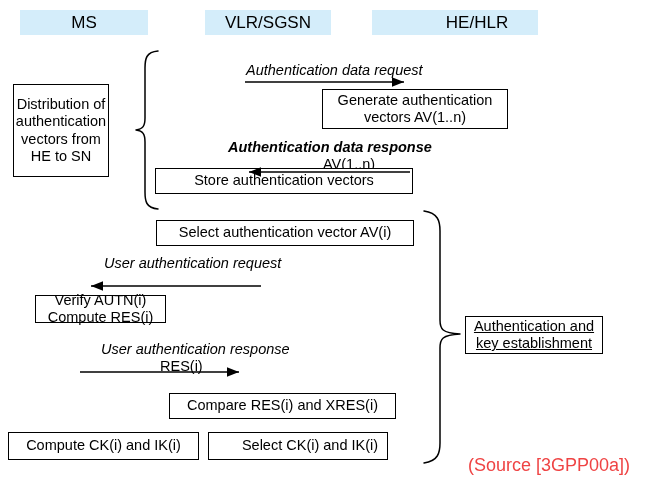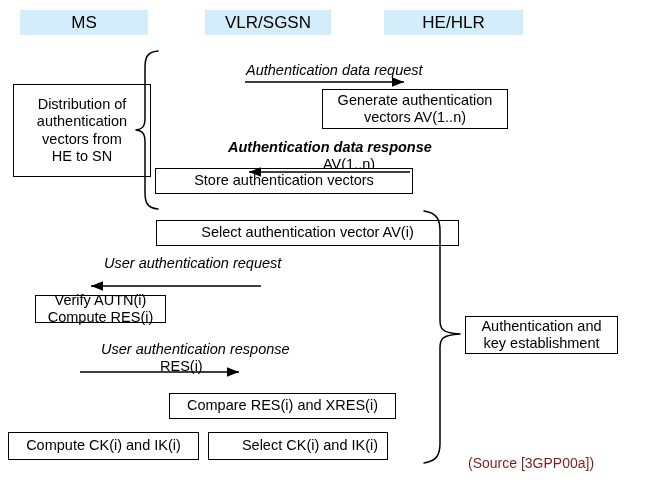--- a/index.html
+++ b/index.html
@@ -44,66 +44,66 @@
   .lbl {
     position: absolute;
     color: #000000;
     font-size: 14.5px;
     white-space: nowrap;
     line-height: 17px;
   }
   .lbl.ital { font-style: italic; }
   .src {
     position: absolute;
-    color: #7f1d1d;
-    font-size: 14px;
+    color: #ef4444;
+    font-size: 18px;
     white-space: nowrap;
   }
   svg.overlay {
     position: absolute;
     left: 0;
     top: 0;
     width: 669px;
     height: 483px;
     pointer-events: none;
   }
 </style>
 </head>
 <body>
 
 <div id="canvas">
 
   <div class="hdr" style="left:20px; top:10px; width:128px;">MS</div>
 
   <div class="hdr" style="left:205px; top:10px; width:126px;">VLR/SGSN</div>
 
-  <div class="hdr" style="left:384px; top:10px; width:139px;">HE/HLR</div>
+  <div class="hdr" style="left:372px; top:10px; width:122px;padding-left:44px;">HE/HLR</div>
 
-  <div class="box" style="left:13px; top:84px; width:138px; height:93px;">
+  <div class="box" style="left:13px; top:84px; width:96px; height:93px;">
     <span class="ln">Distribution of</span>
     <span class="ln">authentication</span>
     <span class="ln">vectors from</span>
     <span class="ln">HE to SN</span>
   </div>
 
   <div class="lbl ital" style="left:246px; top:62px;">Authentication data request</div>
 
   <div class="box" style="left:322px; top:89px; width:186px; height:40px;">
     <span class="ln">Generate authentication</span>
     <span class="ln">vectors AV(1..n)</span>
   </div>
 
   <div class="lbl ital" style="left:228px; top:139px;font-weight:bold;">Authentication data response</div>
   <div class="lbl" style="left:323px; top:156px;">AV(1..n)</div>
 
   <div class="box" style="left:155px; top:168px; width:258px; height:26px;">
     <span class="ln">Store authentication vectors</span>
   </div>
 
-  <div class="box" style="left:156px; top:220px; width:303px; height:26px;">
+  <div class="box" style="left:156px; top:220px; width:258px; height:26px;">
     <span class="ln">Select authentication vector AV(i)</span>
   </div>
 
   <div class="lbl ital" style="left:104px; top:255px;">User authentication request</div>
 
   <div class="box" style="left:35px; top:295px; width:131px; height:28px;">
     <span class="ln">Verify AUTN(i)</span>
     <span class="ln">Compute RES(i)</span>
   </div>
 
@@ -115,21 +115,21 @@
   </div>
 
   <div class="box" style="left:8px; top:432px; width:191px; height:28px;">
     <span class="ln">Compute CK(i) and IK(i)</span>
   </div>
 
   <div class="box" style="left:208px; top:432px; width:180px; height:28px;padding-left:24px;">
     <span class="ln">Select CK(i) and IK(i)</span>
   </div>
 
-  <div class="box" style="left:465px; top:316px; width:153px; height:38px;">
+  <div class="box" style="left:465px; top:316px; width:138px; height:38px;text-decoration:underline;">
     <span class="ln">Authentication and</span>
     <span class="ln">key establishment</span>
   </div>
 
   <div class="src" style="left:468px; top:455px;">(Source [3GPP00a])</div>
 
   <svg class="overlay" viewBox="0 0 669 483">
     <defs>
       <marker id="arrR" markerWidth="9" markerHeight="9" refX="8" refY="3.2" orient="auto" markerUnits="strokeWidth">
         <path d="M0,0 L8,3.2 L0,6.4 z" fill="#000000"></path>

